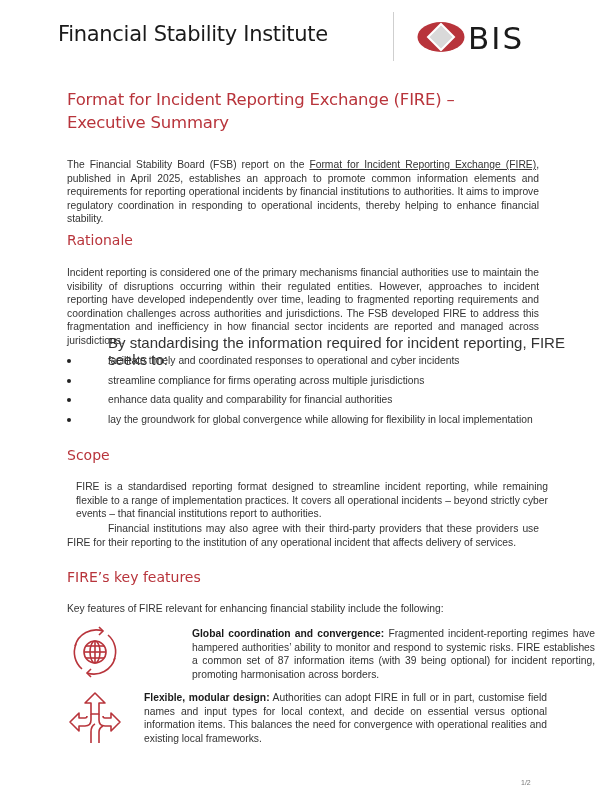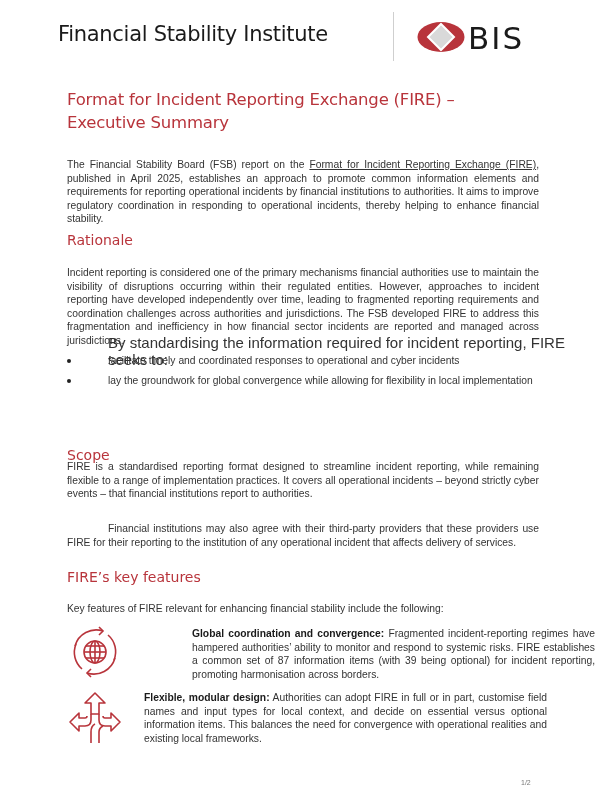--- a/index.html
+++ b/index.html
@@ -22,21 +22,21 @@
     .intro { top: 158px; }
     .h-rationale { top: 232px; }
     .rationale-p { top: 266px; }
     .lead { position: absolute; left: 108px; top: 334px; font-size: 15px; color: #333; }
     .bullets { position: absolute; left: 67px; top: 354px; width: 480px; list-style: none; }
     .bullets li { position: relative; height: 19.6px; font-size: 10.3px; line-height: 14px; color: #333; }
     .bullets .dot { position: absolute; left: 0; top: 5px; width: 4px; height: 4px; border-radius: 50%; background: #222; }
     .bullets .txt { position: absolute; left: 41px; top: 0; white-space: nowrap; }
 
     .h-scope { top: 447px; }
-    .scope-p1 { top: 460px; }
+    .scope-p1 { top: 480px; margin-left: 9px; }
     .scope-p2 { top: 522px; text-indent: 41px; }
 
     .h-features { top: 569px; }
     .features-intro { top: 602px; }
 
     .feature { position: absolute; left: 67px; width: 480px; }
     .feature .icon { position: absolute; left: 0; top: 0; width: 56px; height: 56px; }
     .feature .ftext { position: absolute; left: 77px; top: 0; width: 403px; font-size: 10.3px; line-height: 13.7px; color: #333; text-align: justify; }
     .feature .ftext b { color: #1a1a1a; }
     .feature-1 { top: 624px; }
@@ -69,20 +69,28 @@
 <h2 class="h2 h-rationale">Rationale</h2>
 <p class="para rationale-p">Incident reporting is considered one of the primary mechanisms financial authorities use to maintain the visibility of disruptions occurring within their regulated entities. However, approaches to incident reporting have developed independently over time, leading to fragmented reporting requirements and coordination challenges across authorities and jurisdictions. The FSB developed FIRE to address this fragmentation and inefficiency in how financial sector incidents are reported and managed across jurisdictions.</p>
 <p class="lead">By standardising the information required for incident reporting, FIRE seeks to:</p>
 <ul class="bullets">
   <li>
       <span class="dot"></span>
       <span class="txt">facilitate timely and coordinated responses to operational and cyber incidents</span>
     </li>
   <li>
       <span class="dot"></span>
+      <span class="txt">streamline compliance for firms operating across multiple jurisdictions</span>
+    </li>
+  <li>
+      <span class="dot"></span>
+      <span class="txt">enhance data quality and comparability for financial authorities</span>
+    </li>
+  <li>
+      <span class="dot"></span>
       <span class="txt">lay the groundwork for global convergence while allowing for flexibility in local implementation</span>
     </li>
 </ul>
 
 <h2 class="h2 h-scope">Scope</h2>
 <p class="para scope-p1">FIRE is a standardised reporting format designed to streamline incident reporting, while remaining flexible to a range of implementation practices. It covers all operational incidents – beyond strictly cyber events – that financial institutions report to authorities.</p>
 <p class="para scope-p2">Financial institutions may also agree with their third-party providers that these providers use FIRE for their reporting to the institution of any operational incident that affects delivery of services.</p>
 
 <h2 class="h2 h-features">FIRE’s key features</h2>
 <p class="para features-intro">Key features of FIRE relevant for enhancing financial stability include the following:</p>

